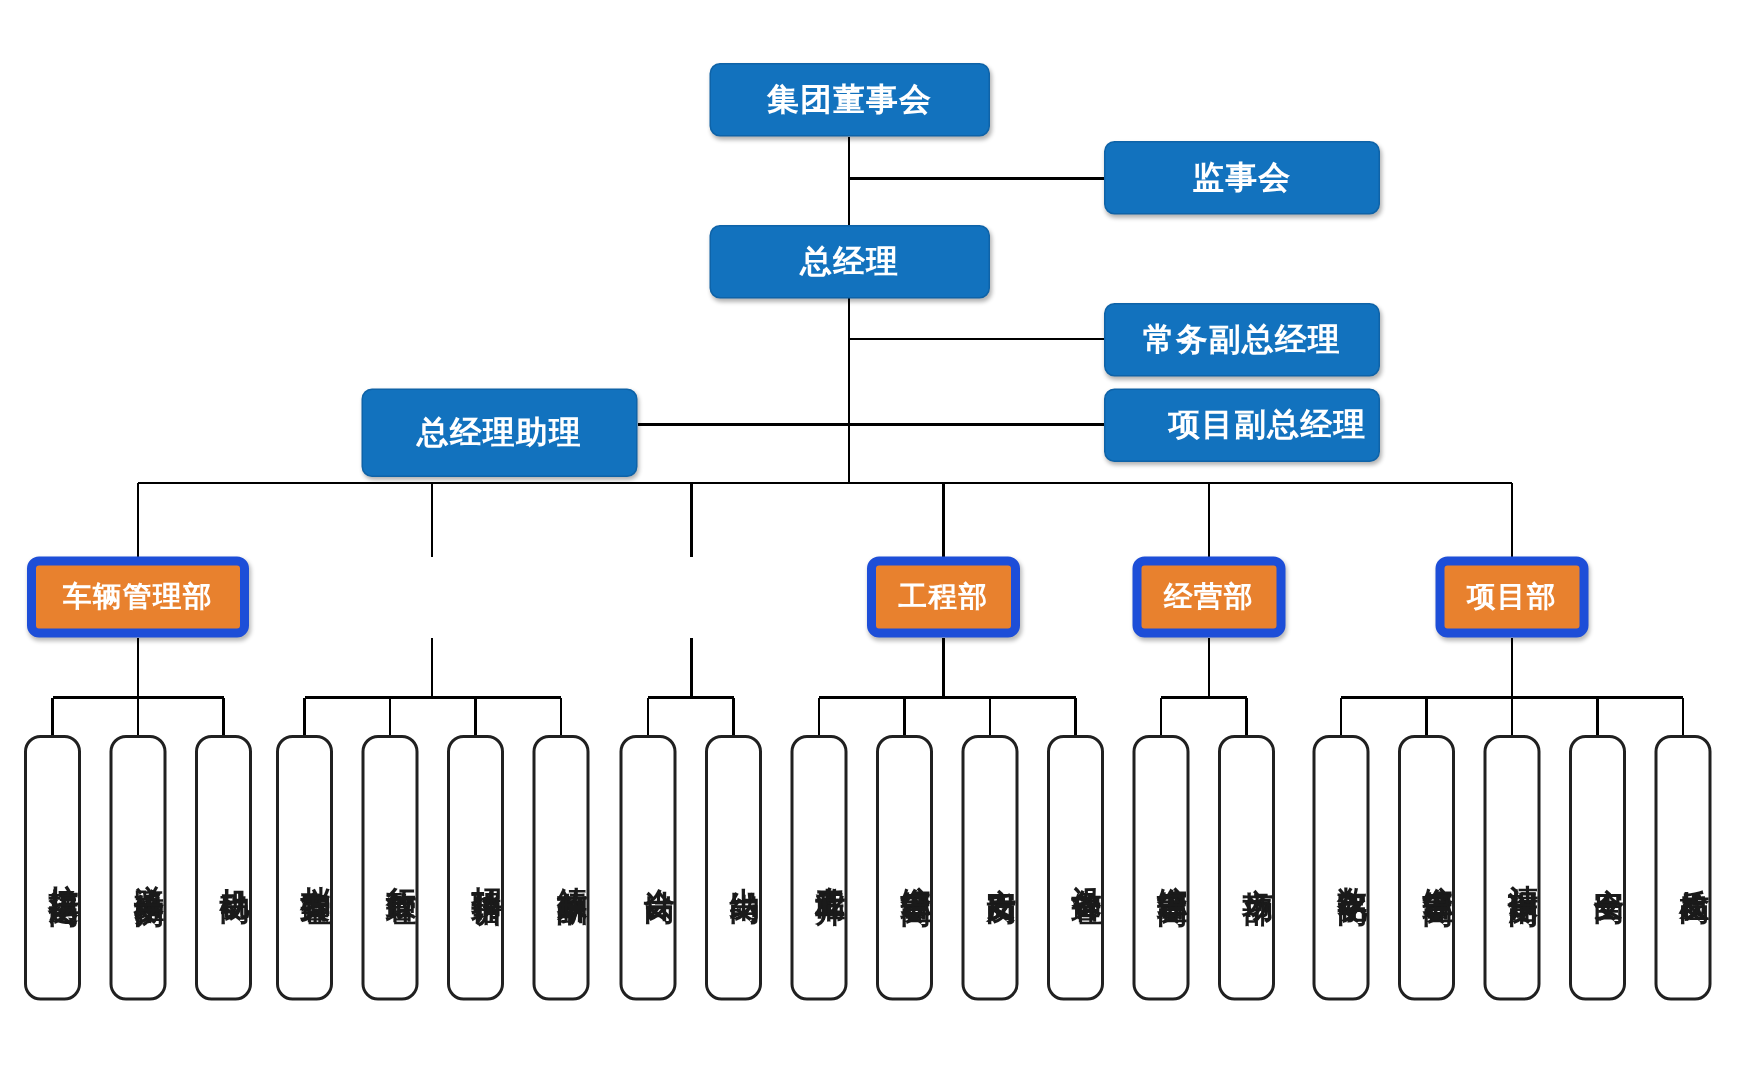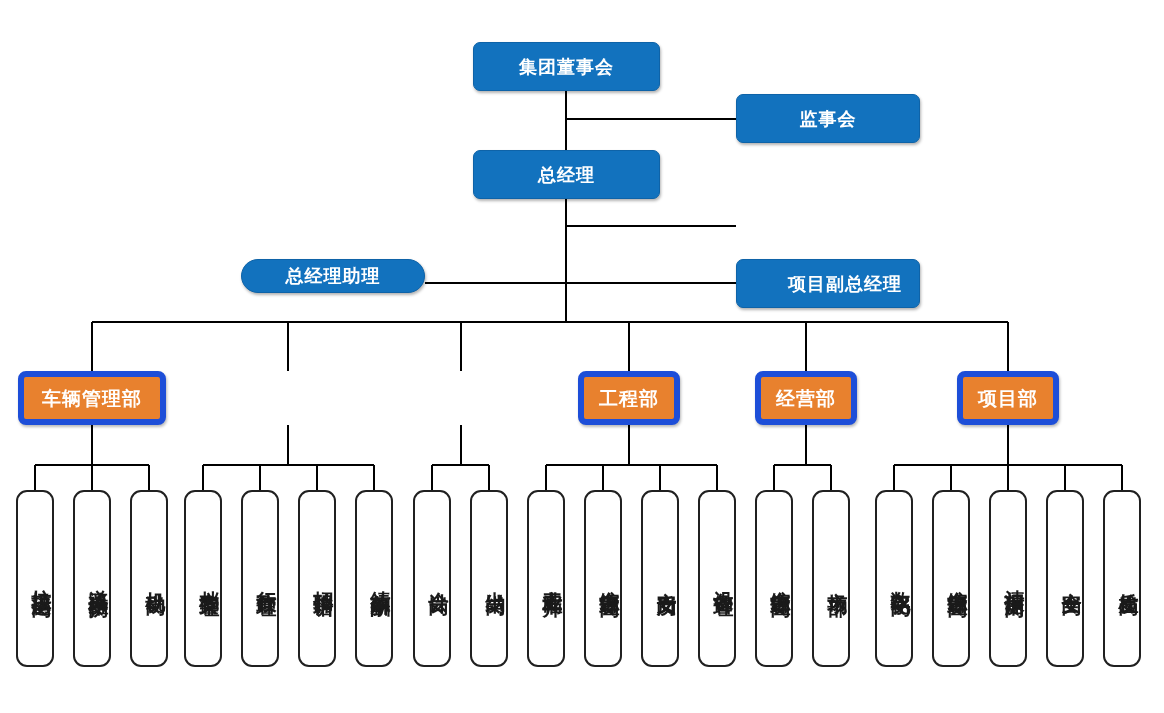--- a/index.html
+++ b/index.html
@@ -30,21 +30,21 @@
     border-radius:7px;
     text-align:center;
     z-index:2;
   }
   
   .node.blue{
     background:#1272BE;
     color:#ffffff;
     border:1px solid #0E63A8;
     box-shadow:1px 2px 3px rgba(0,0,0,0.30);
-    font-size:18px;
+    font-size:21px;
     font-weight:700;
     letter-spacing:1px;
     line-height:1;
   }
   
   .node.orange{
     background:#E8812E;
     color:#ffffff;
     border:6px solid #1d4ed8;
     box-shadow:1px 2px 3px rgba(0,0,0,0.28);
@@ -155,26 +155,29 @@
   </div>
 
   <div class="node blue" style="left:736px; top:94px; width:184px; height:49px;">
     <span>监事会</span>
   </div>
 
   <div class="node blue" style="left:473px; top:150px; width:187px; height:49px;">
     <span>总经理</span>
   </div>
 
+  <div class="node blue" style="left:736px; top:202px; width:184px; height:49px;">
+    <span>常务副总经理</span>
+  </div>
 
   <div class="node blue" style="left:736px; top:259px; width:184px; height:49px;padding-left:34px;">
     <span>项目副总经理</span>
   </div>
 
-  <div class="node blue" style="left:241px; top:259px; width:184px; height:34px;border-radius:24px;">
+  <div class="node blue" style="left:241px; top:259px; width:184px; height:59px;">
     <span>总经理助理</span>
   </div>
 
   <div class="node orange" style="left:18px; top:371px; width:148px; height:54px;">
     <span>车辆管理部</span>
   </div>
 
 
 
   <div class="node orange" style="left:578px; top:371px; width:102px; height:54px;">

